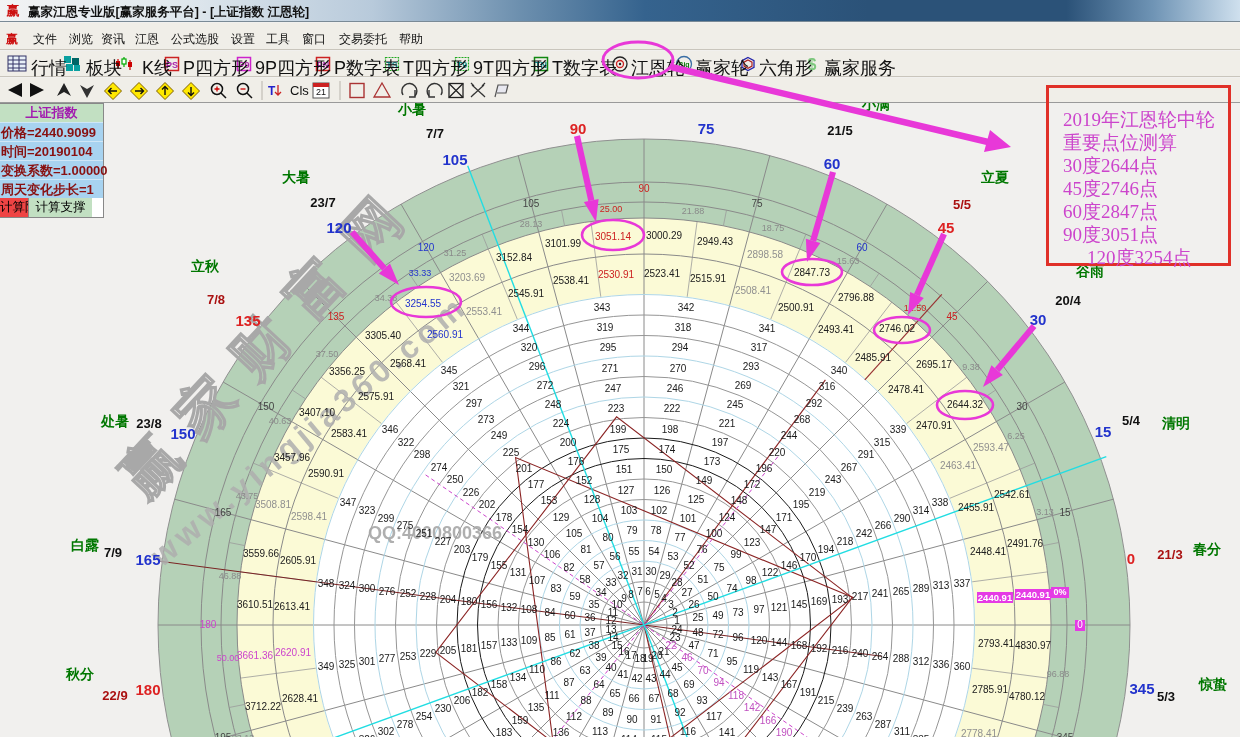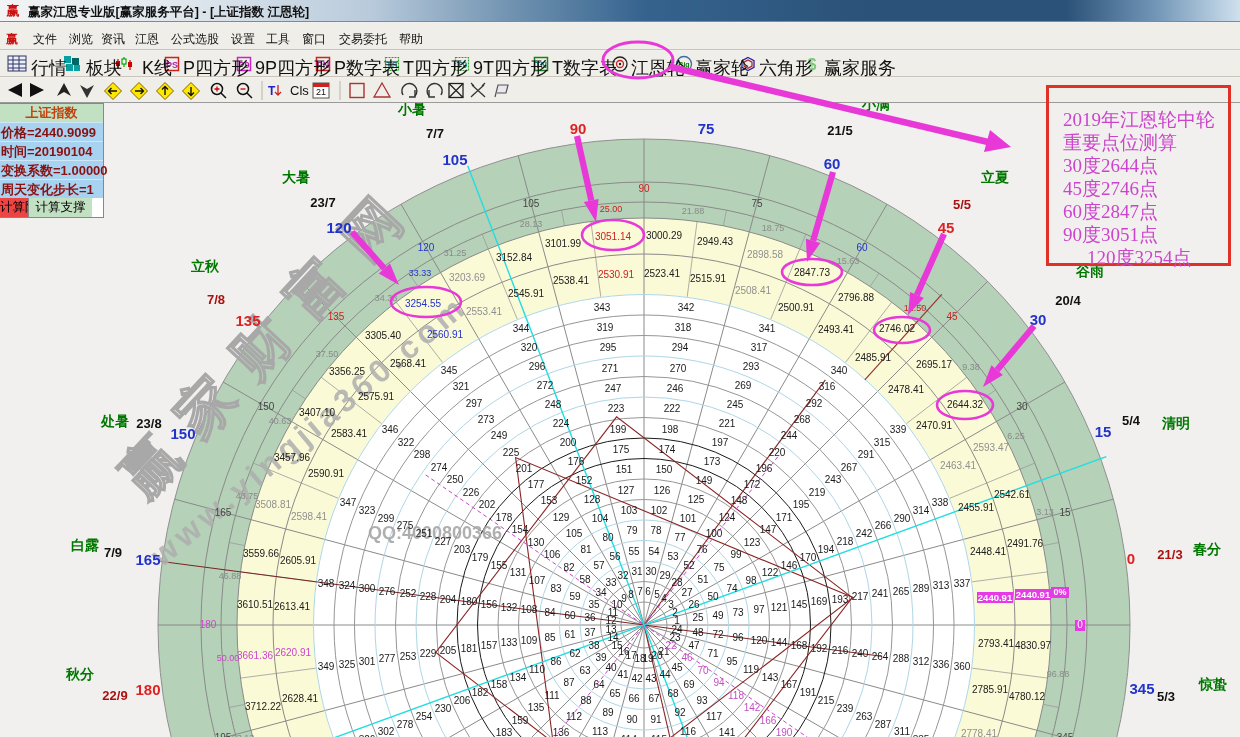--- a/index.html
+++ b/index.html
@@ -6,21 +6,21 @@
 .titlebar { position:absolute; left:0; top:0; width:1240px; height:22px;
   background:linear-gradient(90deg,#f2f3f4 0%,#dfe7ed 15%,#b8cadb 30%,#6c8fae 42%,#35638e 52%,#2b5278 70%,#2b5278 86%,#6f94b5 93%,#cfe0ee 100%);
   border-bottom:1px solid #7a8a96; }
 .titletext { position:absolute; left:28px; top:4px; font-size:12.5px; color:#111; font-weight:bold; }
 .menubar { position:absolute; left:0; top:23px; width:1240px; height:27px; background:#f0eee8; border-bottom:1px solid #c9c5bc; }
 .menubar span { position:absolute; top:8px; font-size:12px; color:#111; }
 .toolbar2 { position:absolute; left:0; top:51px; width:1240px; height:26px; background:#f0eee8; border-bottom:1px solid #c9c5bc; }
 .toolbar3 { position:absolute; left:0; top:78px; width:1240px; height:25px; background:#f0eee8; border-bottom:1px solid #9a9a9a; }
 .t2 { position:absolute; top:5px; font-size:18px; color:#111; }
 .panel { position:absolute; left:0; top:103px; width:104px; background:#fff; border:1px solid #888; border-left:none; }
-.phead { background:#c2e0c2; text-align:center; font-size:13px; font-weight:bold; height:18px; line-height:18px; color:#c2410c; }
+.phead { background:#c2e0c2; text-align:center; font-size:13px; font-weight:bold; height:18px; line-height:18px; color:#a21caf; }
 .prow { background:#a8d3f0; font-size:13px; font-weight:bold; color:#881111; height:19px; line-height:19px; padding-left:1px; border-top:1px solid #cfe7f7; white-space:nowrap; }
 .pbtn { font-size:12.5px; height:19px; line-height:19px; display:inline-block; text-align:center; color:#000; white-space:nowrap; overflow:hidden; vertical-align:top; }
 .redbox { position:absolute; left:1046px; top:85px; width:185px; height:181px; border:3px solid #e03028; z-index:6;
   font-family:"Liberation Serif",serif; font-size:19px; color:#cc44cc; }
 svg text { font-family:"Liberation Sans",sans-serif; }
 </style></head>
 <body>
 <div class="titlebar"></div>
 <div style="position:absolute;left:5px;top:3px;width:16px;height:16px;color:#cc1111;font-size:13px;font-weight:bold;text-align:center;line-height:16px;">赢</div>
 <div class="titletext">赢家江恩专业版[赢家服务平台] - [上证指数 江恩轮]</div>

